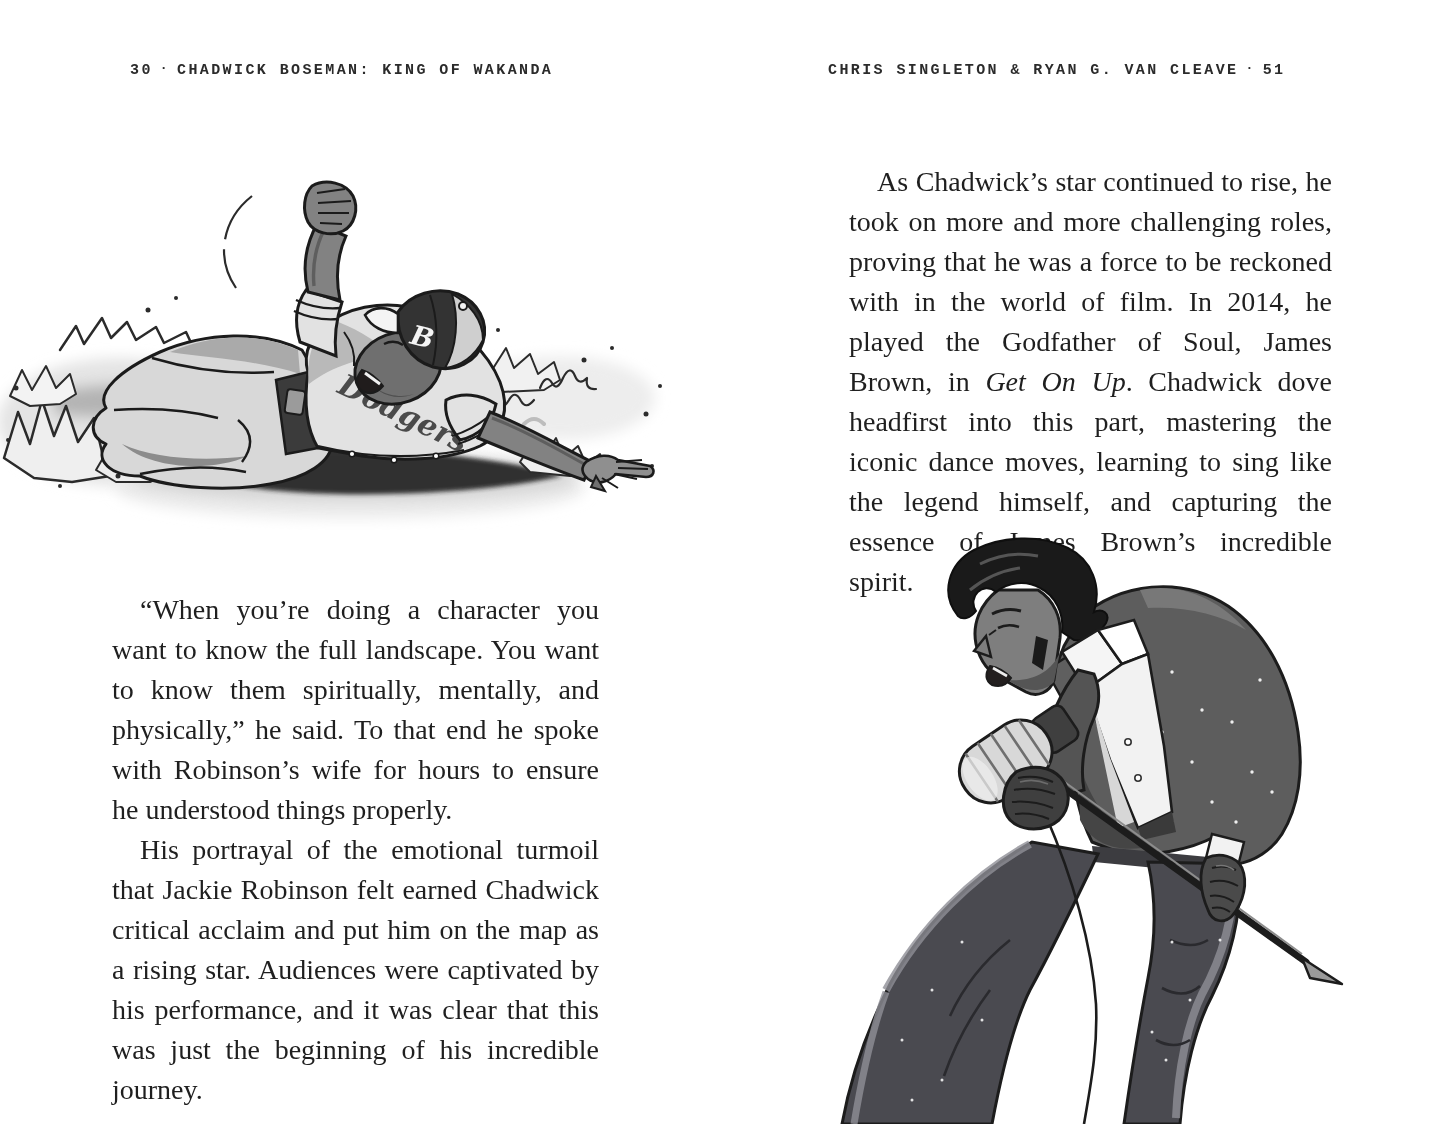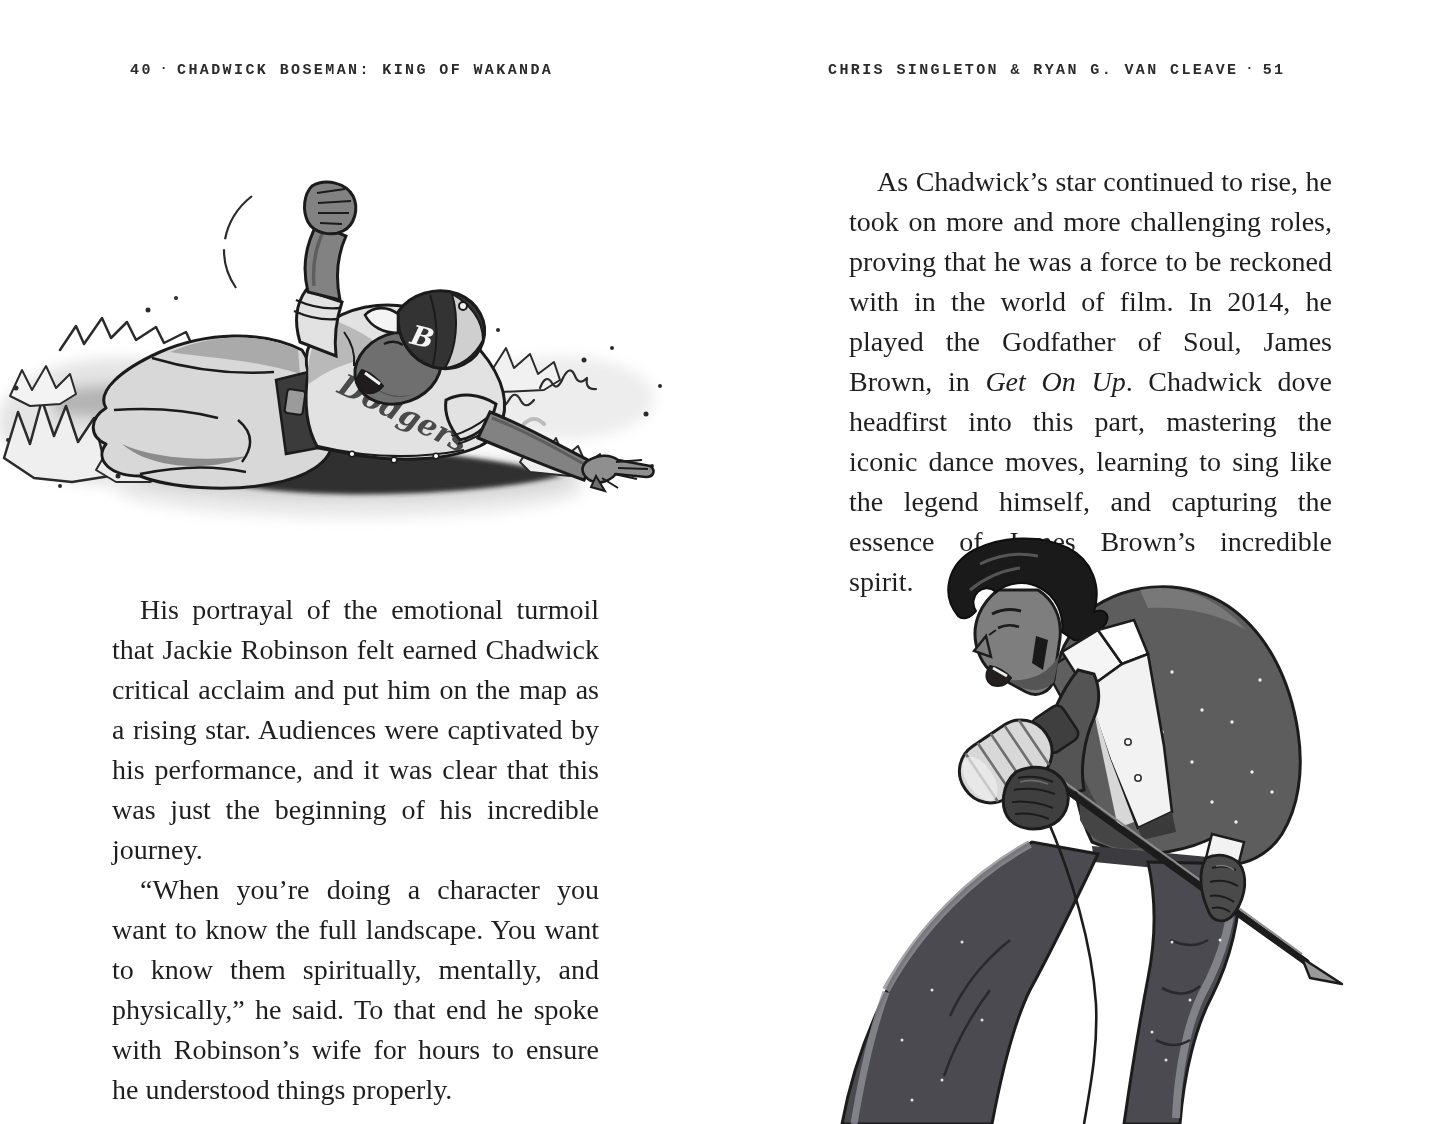--- a/index.html
+++ b/index.html
@@ -27,21 +27,21 @@
   .text-right{left:849px;top:162px;width:483px;}
   .em{font-style:italic;}
   .illus{position:absolute;}
   .illus-left{left:0;top:160px;width:680px;height:370px;}
   .illus-right{left:840px;top:520px;width:605px;height:604px;}
 </style>
 </head>
 <body>
 
 <div class="running-header header-left">
-  <span>40</span><span class="sep">·</span><span>CHADWICK BOSEMAN: KING OF WAKANDA</span>
+  <span>30</span><span class="sep">·</span><span>CHADWICK BOSEMAN: KING OF WAKANDA</span>
 </div>
 
 <div class="running-header header-right">
   <span>CHRIS SINGLETON &amp; RYAN G. VAN CLEAVE</span><span class="sep">·</span><span>51</span>
 </div>
 
 <svg class="illus illus-left" viewBox="0 0 680 370">
   <defs>
     <filter id="soft" x="-40%" y="-40%" width="180%" height="180%">
         <feGaussianBlur stdDeviation="7"></feGaussianBlur>
@@ -152,22 +152,22 @@
     <path d="M452 276 Q 472 270 488 257 M458 284 Q 478 278 494 265" fill="none" stroke="#1b1b1b" stroke-width="2.2"></path>
     <path d="M490 252 C 526 266 560 286 592 302 L 584 320 C 550 308 512 292 478 278 Z" fill="#828282" stroke="#1b1b1b" stroke-width="3"></path>
     <path d="M492 258 C 524 270 556 288 584 304" fill="none" stroke="#5e5e5e" stroke-width="3"></path>
     <path d="M586 302 C 598 294 610 294 618 300 L 650 306 C 656 310 654 317 646 317 L 616 314 C 608 323 596 325 588 319 C 581 313 581 307 586 302 Z" fill="#8f8f8f" stroke="#1b1b1b" stroke-width="2.6"></path>
     <path d="M616 302 L 642 300 M618 308 L 648 309 M614 314 L 637 319 M602 318 L 618 328" fill="none" stroke="#1b1b1b" stroke-width="2"></path>
     <path d="M596 316 L 605 331 L 591 327 Z" fill="#6f6f6f" stroke="#1b1b1b" stroke-width="2"></path>
   </g>
 </svg>
 
 <div class="text-block text-left">
+  <p>“When you’re doing a character you want to know the full landscape. You want to know them spiritually, mentally, and physically,” he said. To that end he spoke with Robinson’s wife for hours to ensure he understood things properly.</p>
   <p>His portrayal of the emotional turmoil that Jackie Robinson felt earned Chadwick critical acclaim and put him on the map as a rising star. Audiences were captivated by his performance, and it was clear that this was just the beginning of his incredible journey.</p>
-  <p>“When you’re doing a character you want to know the full landscape. You want to know them spiritually, mentally, and physically,” he said. To that end he spoke with Robinson’s wife for hours to ensure he understood things properly.</p>
 </div>
 
 <div class="text-block text-right">
   <p><span>As Chadwick’s star continued to rise, he took on more and more challenging roles, proving that he was a force to be reckoned with in the world of film. In 2014, he played the Godfather of Soul, James Brown, in </span><span class="em">Get On Up</span><span>. Chadwick dove headfirst into this part, mastering the iconic dance moves, learning to sing like the legend himself, and capturing the essence of James Brown’s incredible spirit.</span></p>
 </div>
 
 <svg class="illus illus-right" viewBox="0 0 605 604">
 
   <g>
     <path d="M240 98 C 280 62, 342 56, 388 86 C 426 112, 450 158, 458 212 C 464 252, 458 288, 442 314 C 432 330, 414 342, 396 344 L 372 336 L 376 316 C 350 330, 310 338, 278 332 L 252 322 C 238 294, 232 262, 234 232 C 234 200, 228 172, 214 152 L 224 126 Z" fill="#5d5d5d" stroke="#1c1c1c" stroke-width="3" stroke-linejoin="round"></path>

